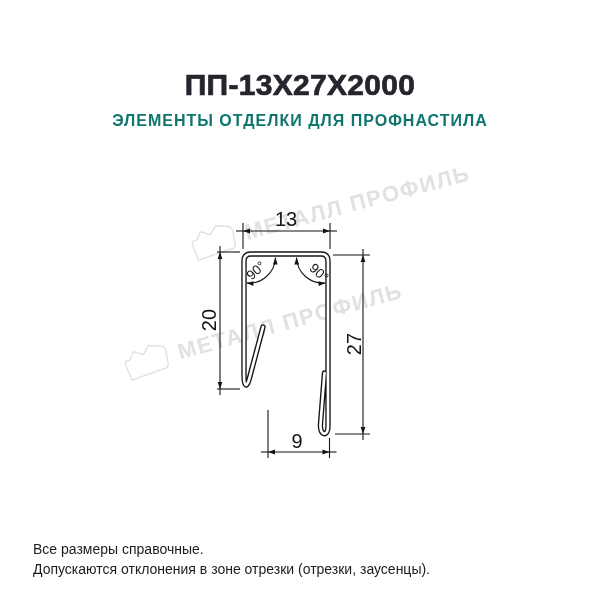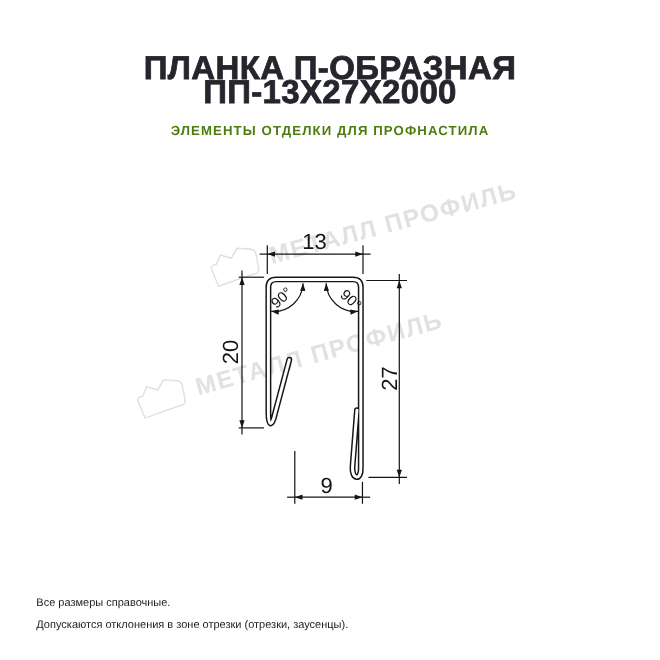--- a/index.html
+++ b/index.html
@@ -10,42 +10,42 @@
   
   .title-line{
     position:absolute;left:0;right:0;text-align:center;
     font-weight:700;font-size:30px;line-height:32px;color:#26242c;
     letter-spacing:0.3px;-webkit-text-stroke:0.7px #26242c;
   }
   .title-1{top:47px;}
   .title-2{top:69px;}
   .subtitle{
     position:absolute;left:0;right:0;top:112px;text-align:center;
-    font-weight:700;font-size:12px;color:#4d7c0f;letter-spacing:1px;
+    font-weight:700;font-size:16px;color:#0f766e;letter-spacing:1px;
   }
   
   .wm{
     position:absolute;display:flex;align-items:center;gap:9px;
     color:#e1e1e1;font-weight:700;font-size:22px;letter-spacing:1.5px;
     white-space:nowrap;transform-origin:left top;z-index:1;user-select:none;
   }
   .wm-1{left:188px;top:232px;transform:rotate(-15deg);}
   .wm-2{left:121px;top:352px;transform:rotate(-15.5deg);}
   .wm svg{display:block;}
   
   .drawing{position:absolute;left:0;top:0;z-index:2;}
   .metal-outer{stroke:#161616;stroke-width:5.4;fill:none;stroke-linecap:round;stroke-linejoin:round;}
   .metal-inner{stroke:#ffffff;stroke-width:2.7;fill:none;stroke-linecap:round;stroke-linejoin:round;}
   .dim{stroke:#151515;stroke-width:1.1;fill:none;}
   .dim-text{font-family:"Liberation Sans",sans-serif;font-size:20px;fill:#151515;}
   .angle-text{font-family:"Liberation Sans",sans-serif;font-size:13.5px;fill:#151515;}
   
   .footer{
     position:absolute;left:33px;top:539px;z-index:3;
-    font-size:10px;line-height:20px;color:#1c1c1c;
+    font-size:14px;line-height:20px;color:#1c1c1c;
   }
 </style>
 </head>
 <body>
 
 <div class="canvas">
 
   <div class="wm wm-1">
     <svg width="46" height="32" viewBox="0 0 46 32">
       <path d="M3,30 L1,14 Q0.5,9 6,10.5 L12,3 L21,8.5 L28,1 L40,5 Q44,6.5 43.5,11 L42.5,23 Q42,29 36,27.5 Z" fill="none" stroke="#e1e1e1" stroke-width="1.4" stroke-linejoin="round"></path>
@@ -53,21 +53,20 @@
     <span>МЕТАЛЛ ПРОФИЛЬ</span>
   </div>
 
   <div class="wm wm-2">
     <svg width="46" height="32" viewBox="0 0 46 32">
       <path d="M3,30 L1,14 Q0.5,9 6,10.5 L12,3 L21,8.5 L28,1 L40,5 Q44,6.5 43.5,11 L42.5,23 Q42,29 36,27.5 Z" fill="none" stroke="#e1e1e1" stroke-width="1.4" stroke-linejoin="round"></path>
     </svg>
     <span>МЕТАЛЛ ПРОФИЛЬ</span>
   </div>
 
-  <div class="title-line title-1">ПЛАНКА П-ОБРАЗНАЯ</div>
   <div class="title-line title-2">ПП-13Х27Х2000</div>
   <div class="subtitle">ЭЛЕМЕНТЫ ОТДЕЛКИ ДЛЯ ПРОФНАСТИЛА</div>
 
   <svg class="drawing" width="600" height="600" viewBox="0 0 600 600">
     <defs>
       <marker id="arr" viewBox="0 0 10 10" refX="10" refY="5" markerWidth="11" markerHeight="7" markerUnits="userSpaceOnUse" orient="auto-start-reverse">
         <path d="M0,1.6 L10,5 L0,8.4 Z" fill="#151515"></path>
       </marker>
     </defs>
 

